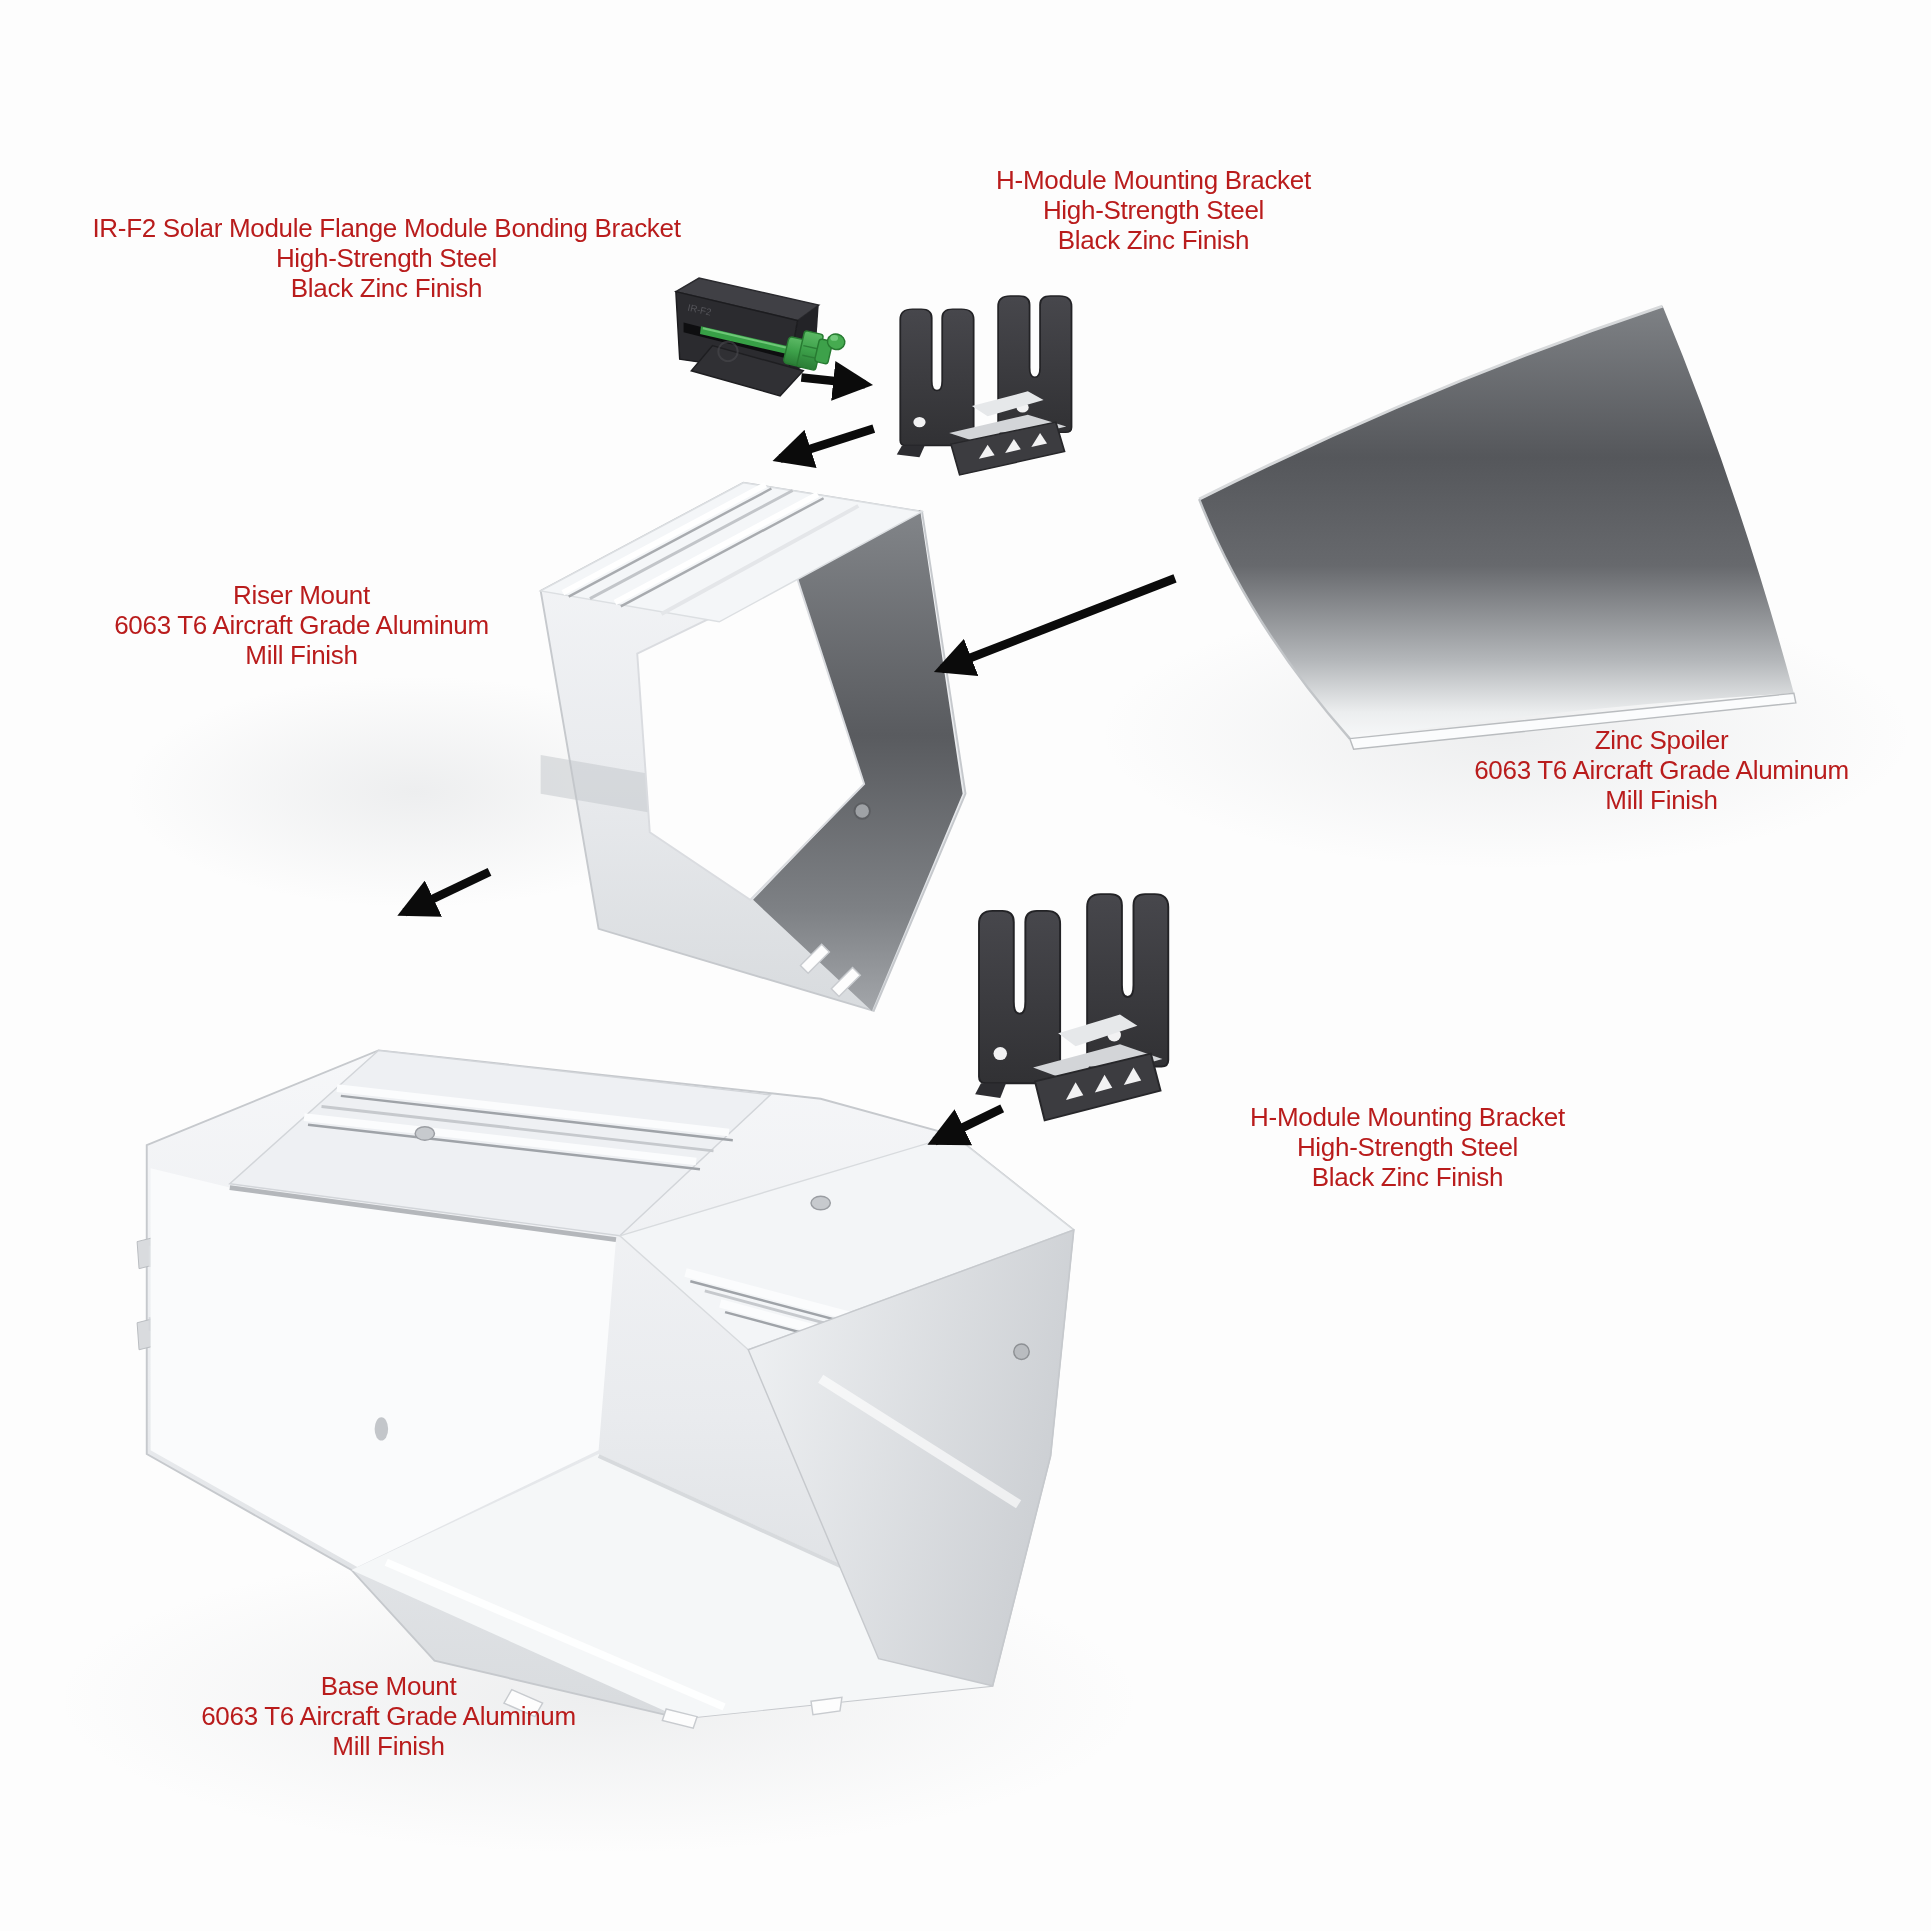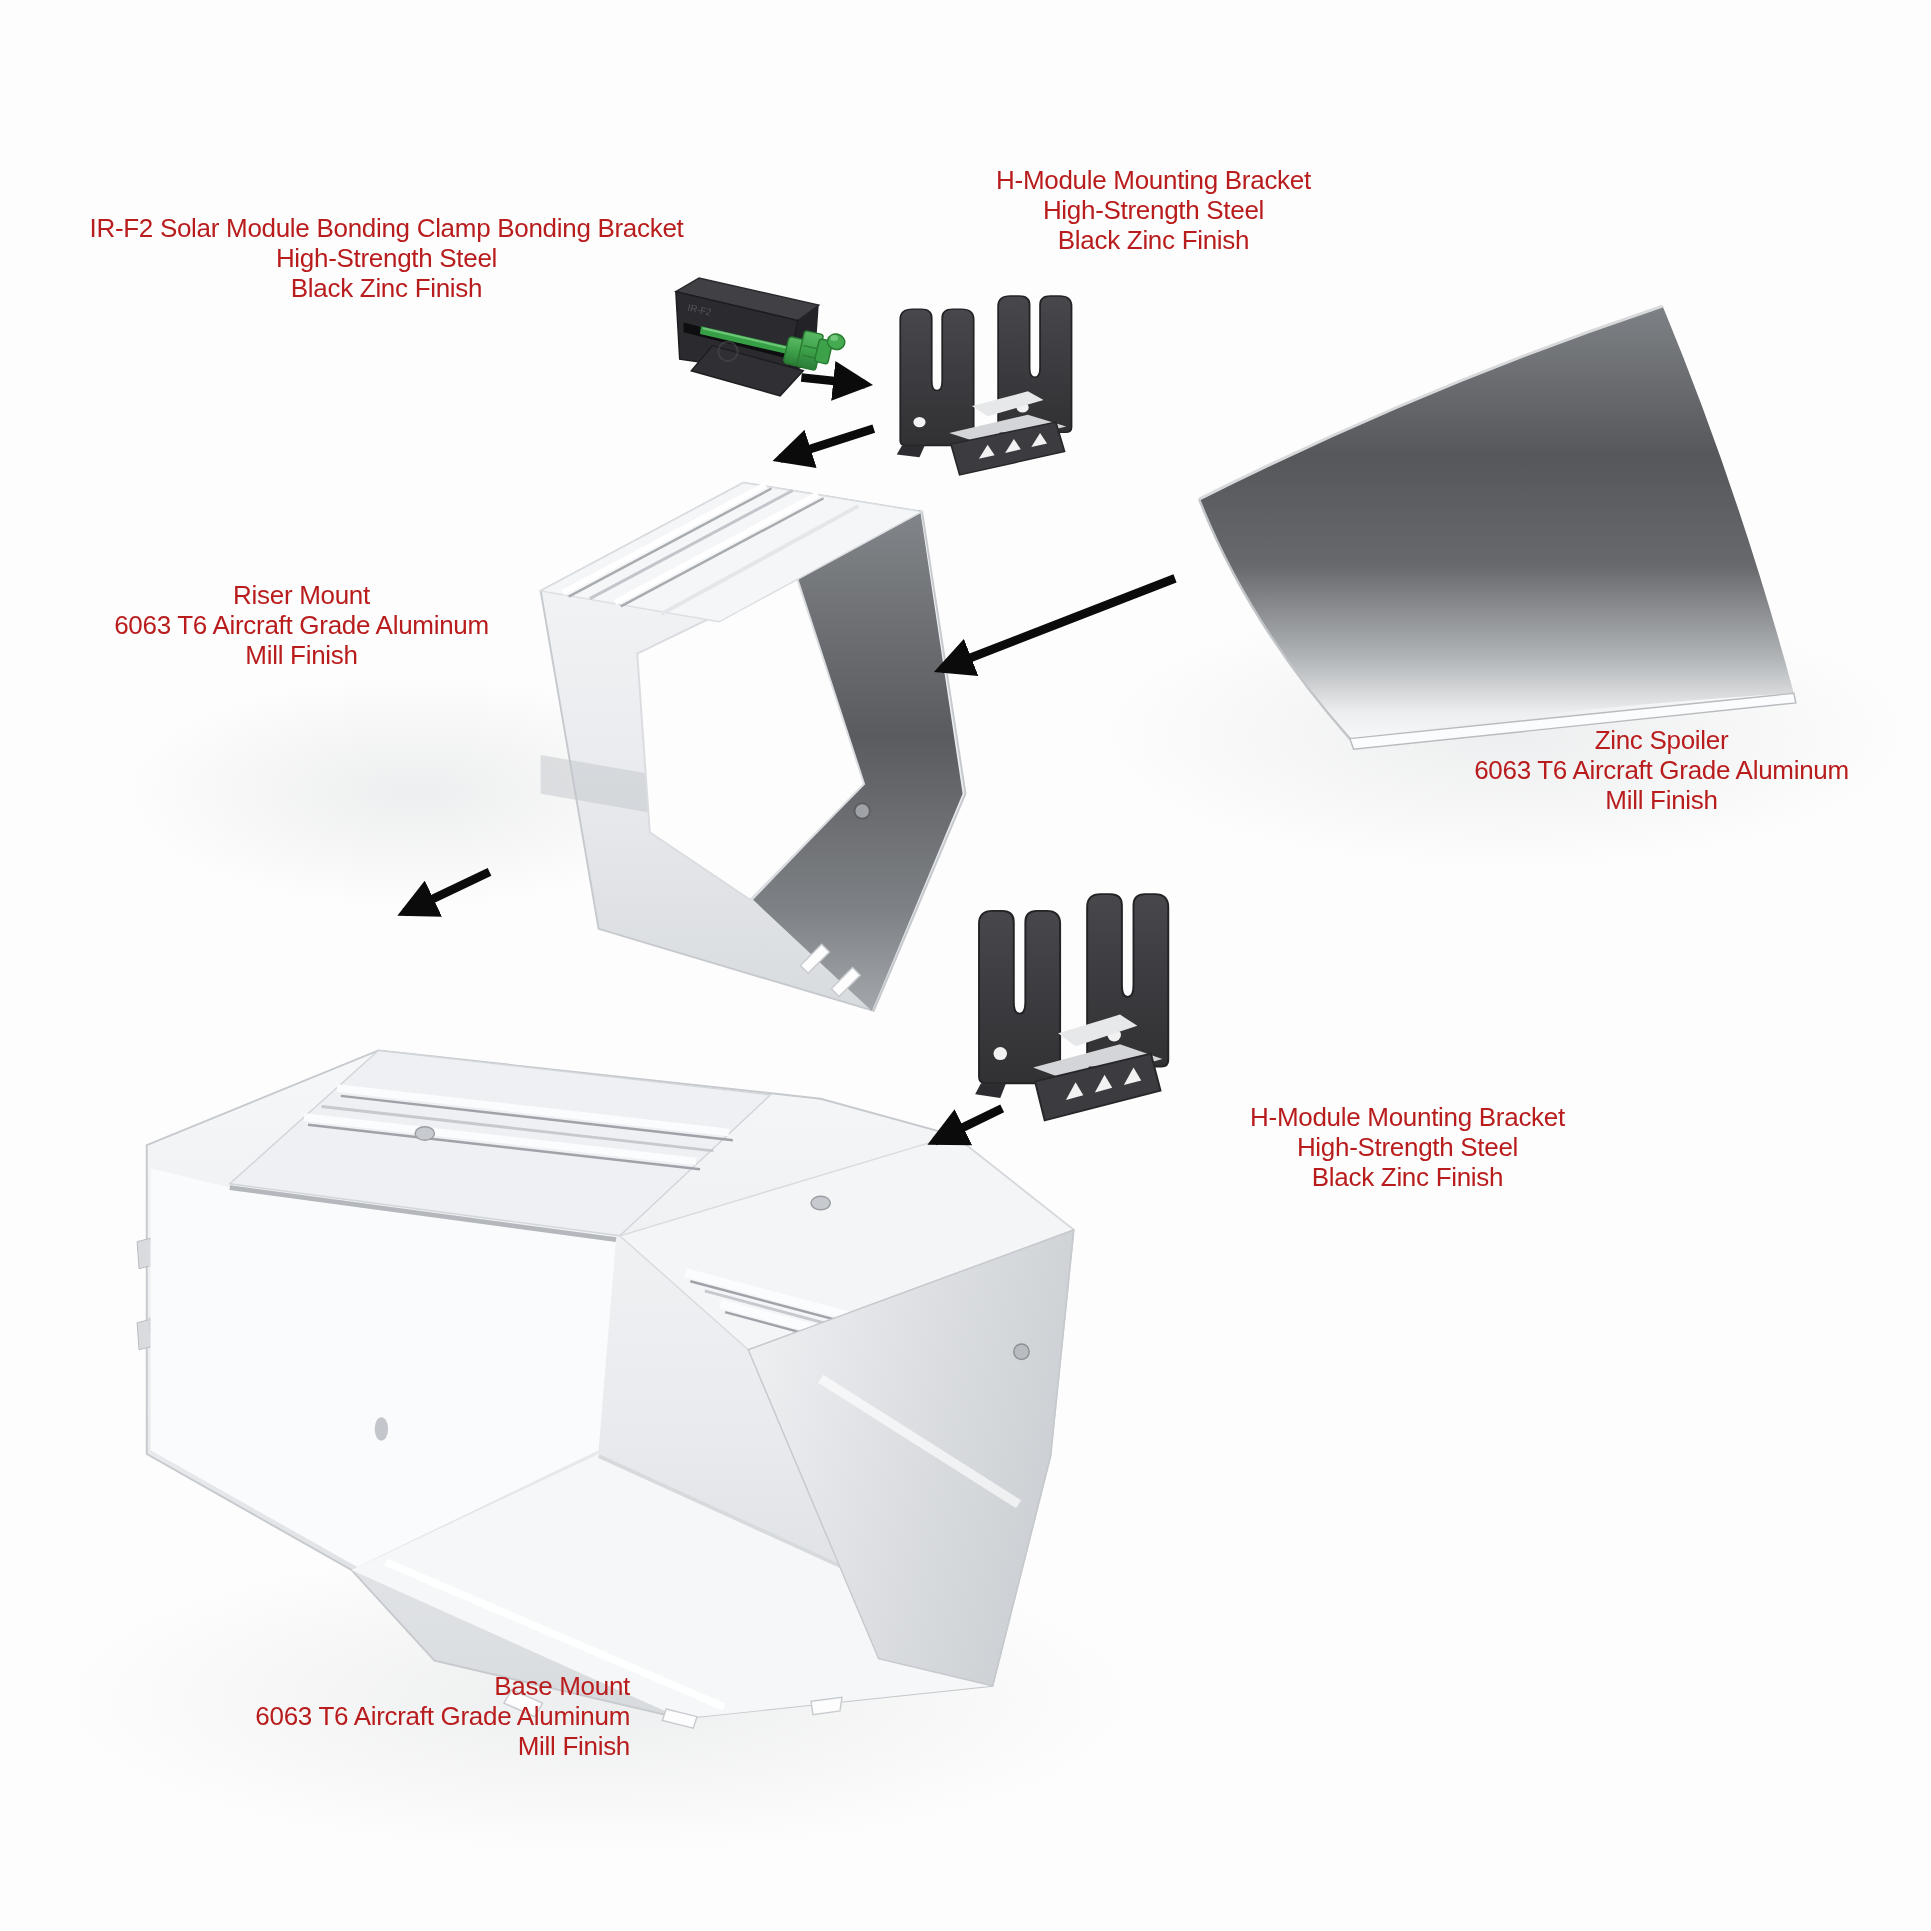--- a/index.html
+++ b/index.html
@@ -198,21 +198,21 @@
     <g stroke="#0b0b0b" stroke-width="9" fill="none">
       <line x1="830" y1="391" x2="896" y2="398" marker-end="url(#ah)"></line>
       <line x1="905" y1="444" x2="808" y2="475" marker-end="url(#ah)"></line>
       <line x1="1217" y1="599" x2="975" y2="693" marker-end="url(#ah)"></line>
       <line x1="507" y1="903" x2="419" y2="945" marker-end="url(#ah)"></line>
       <line x1="1038" y1="1148" x2="968" y2="1182" marker-end="url(#ah)"></line>
     </g>
   </svg>
 
   <div class="label" style="left:87px;top:213px;width:599px;">
-    <div>IR-F2 Solar Module Bonding Clamp Bonding Bracket</div>
+    <div>IR-F2 Solar Module Flange Module Bonding Bracket</div>
     <div>High-Strength Steel</div>
     <div>Black Zinc Finish</div>
   </div>
 
   <div class="label" style="left:912px;top:165px;width:483px;">
     <div>H-Module Mounting Bracket</div>
     <div>High-Strength Steel</div>
     <div>Black Zinc Finish</div>
   </div>
 
@@ -227,20 +227,20 @@
     <div>6063 T6 Aircraft Grade Aluminum</div>
     <div>Mill Finish</div>
   </div>
 
   <div class="label" style="left:1166px;top:1102px;width:483px;">
     <div>H-Module Mounting Bracket</div>
     <div>High-Strength Steel</div>
     <div>Black Zinc Finish</div>
   </div>
 
-  <div class="label" style="left:147px;top:1671px;width:483px;text-align:right;">
+  <div class="label" style="left:147px;top:1671px;width:483px;">
     <div>Base Mount</div>
     <div>6063 T6 Aircraft Grade Aluminum</div>
     <div>Mill Finish</div>
   </div>
 
 </div>
 
 
 </body></html>

